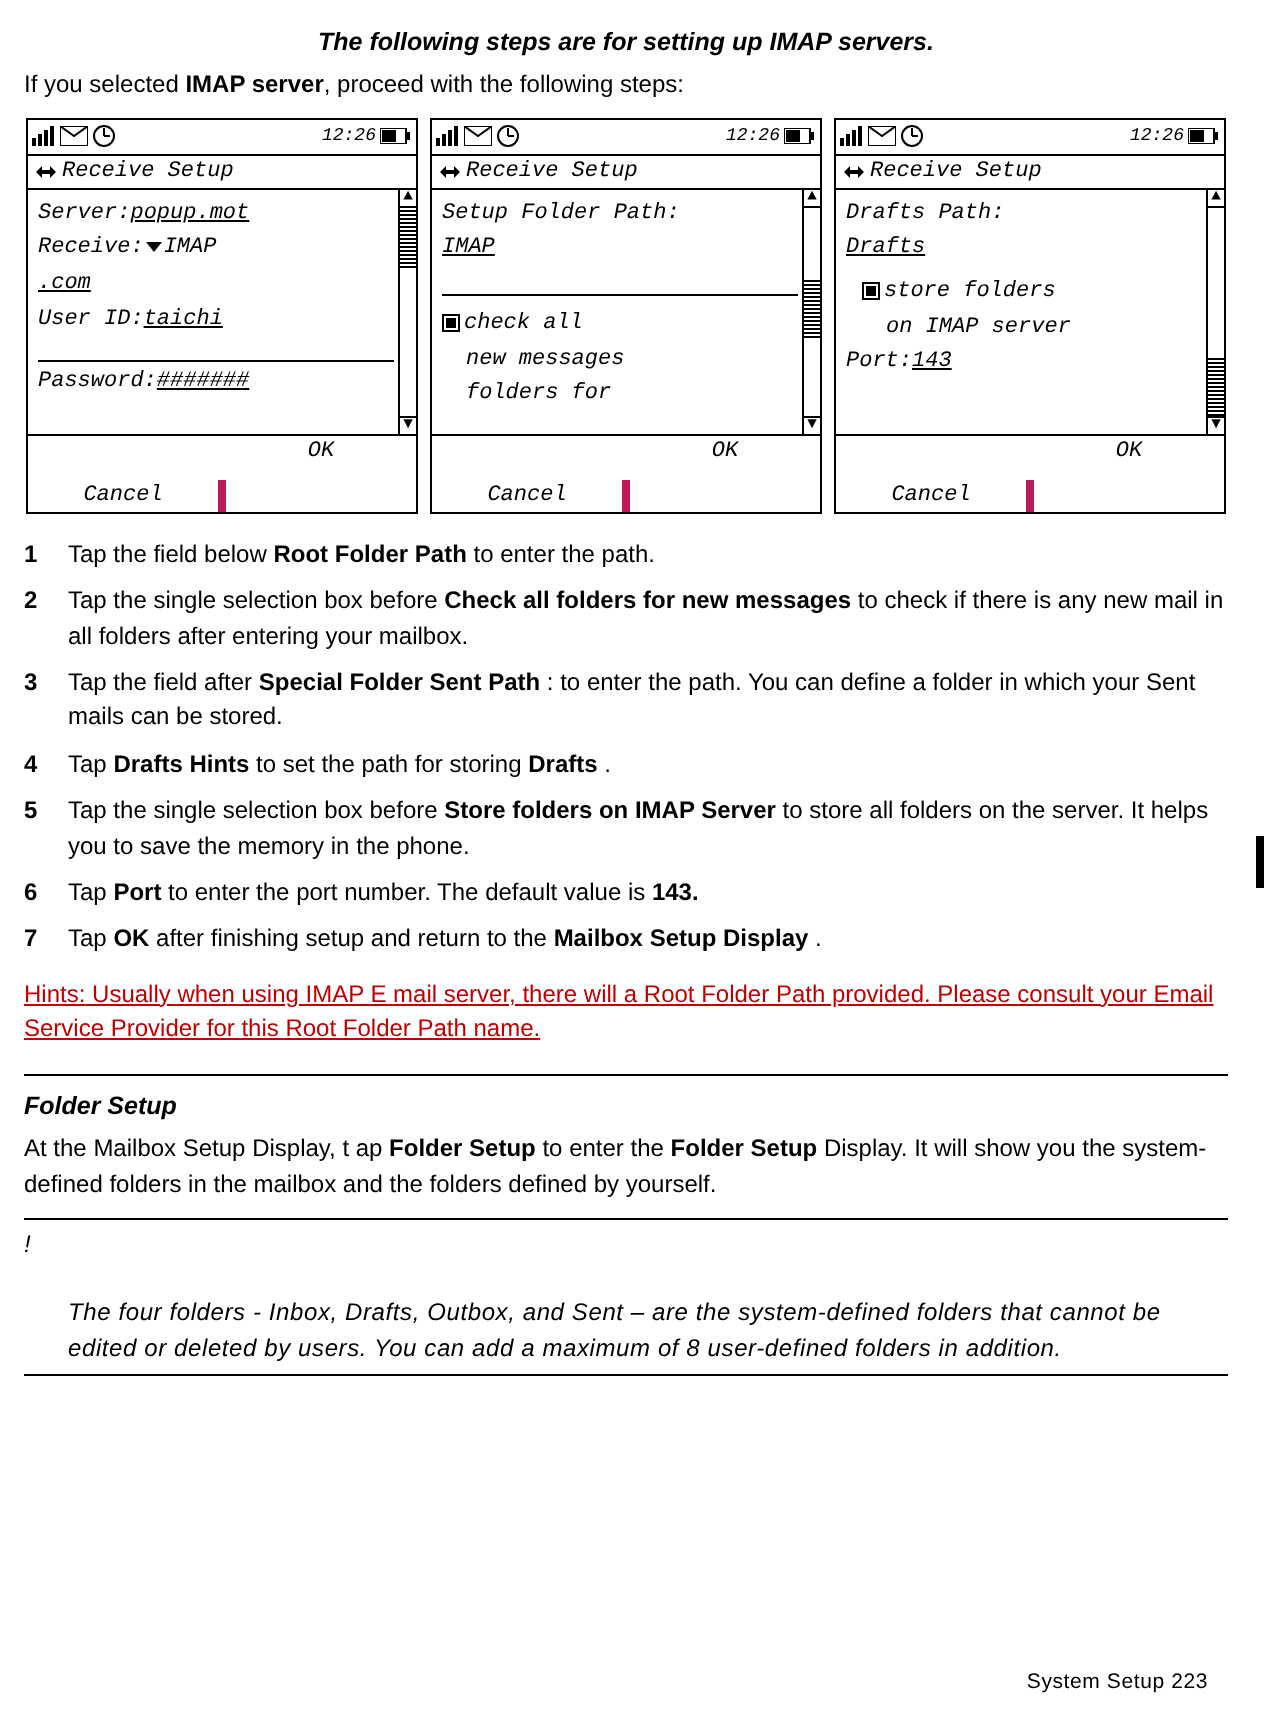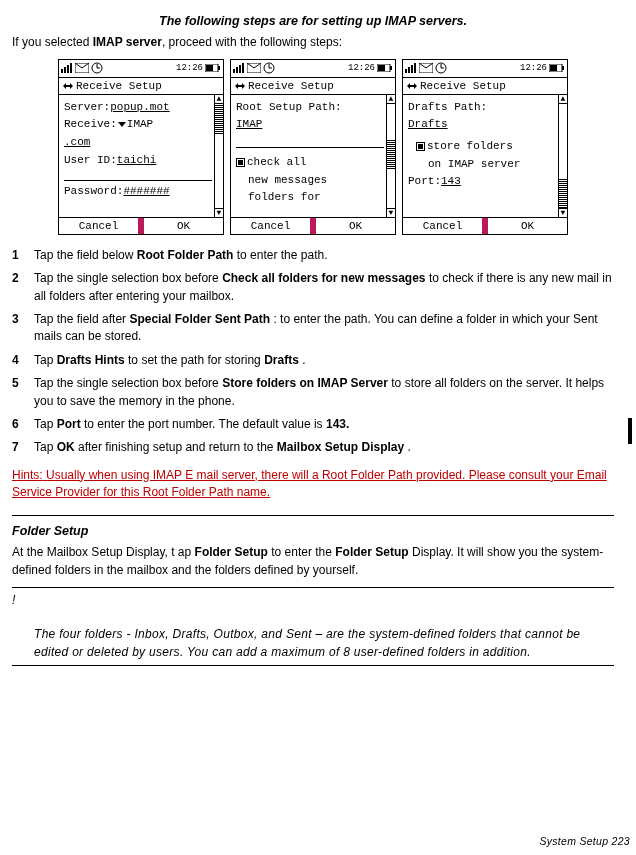--- a/index.html
+++ b/index.html
@@ -10,24 +10,25 @@
     width: 636px;
     height: 855px;
     padding: 14px 22px 10px 12px;
     position: relative;
   }
   .intro-bold { font-weight: bold; font-style: italic; margin-bottom: 6px; font-size: 12.5px; text-align: center; }
   .intro-line { margin-bottom: 8px; line-height: 1.4; }
   .intro-line .b { font-weight: bold; }
   .screens-row { display: flex; justify-content: center; gap: 6px; margin: 6px 0 12px 0; }
   .phone-screen {
-    width: 166px;
+    width: 196px;
     border: 1px solid #000;
     font-family: "Courier New", monospace;
     font-size: 11px;
+    font-style: italic;
   }
   .status-bar {
     display: flex; align-items: center; height: 18px;
     border-bottom: 1px solid #000;
     padding: 0 2px; gap: 2px;
   }
   .status-bar .icon { display:inline-flex; align-items:center; justify-content:center; }
   .status-bar .time { font-size:9px; margin-left:auto; }
   .screen-title {
     padding: 2px 4px;
@@ -40,40 +41,40 @@
     position: absolute; right: 0; top: 0; bottom: 0;
     width: 9px; border-left: 1px solid #000;
     display:flex; flex-direction:column;
   }
   .scroll-arrow { height:9px; border-bottom:1px solid #000; font-size:8px; text-align:center; line-height:8px;}
   .scroll-arrow.bot { border-bottom:none; border-top:1px solid #000;}
   .scroll-thumb { flex: 0 0 auto; background: repeating-linear-gradient(0deg,#000,#000 1px,#fff 1px,#fff 2px); width:100%;}
   .scroll-spacer { flex:1; }
   .screen-buttons { display:flex; border-top:1px solid #000; }
   .screen-buttons div { flex:1; text-align:center; padding:2px 0; font-size:11px;}
-  .screen-buttons div:first-child { border-right:6px solid #be185d; }
+  .screen-buttons div:first-child { border-right:4px solid #be185d;margin-top:22px; }
   .ul { text-decoration: underline; }
   .dd { display:inline-block; width:0; height:0; border-left:4px solid transparent;border-right:4px solid transparent;border-top:5px solid #000; vertical-align:middle; margin:0 1px;}
   .cbox { display:inline-block; width:9px; height:9px; border:1px solid #000; vertical-align:middle; margin-right:2px; position:relative;}
   .cbox.checked::after{content:""; position:absolute; left:1px; top:1px; right:1px; bottom:1px; background:#000;}
   .steps { margin: 4px 0 10px 0; }
   .step { display:flex; margin-bottom:6px; line-height:1.45; }
   .step .num { font-weight:bold; width:22px; flex-shrink:0; }
   .step .txt { flex:1; }
   .step .txt .b { font-weight:bold; }
   .hints { color:#c00000; text-decoration:underline; margin:6px 0 14px 0; line-height:1.45; padding-left:0;}
   .hints .lbl { display:inline; }
   hr.sep { border:none; border-top:1px solid #000; margin:6px 0 8px 0;}
   .section-h { font-weight:bold; font-style:italic; margin-bottom:6px; font-size:12.5px;}
   .para { line-height:1.45; margin-bottom:8px;}
   .para .b { font-weight:bold; }
   .note-box { border-top:1px solid #000; border-bottom:1px solid #000; padding:4px 0; display:flex; font-style:italic; line-height:1.45;}
   .note-box .bang { width:22px; flex-shrink:0; }
   .note-box .ntxt { flex:1; letter-spacing:0.3px;margin-top:34px;}
-  .footer { position:absolute; bottom:8px; right:6px; font-style:italic; font-size:10.5px; letter-spacing:0.3px;margin-left:37px;}
+  .footer { position:absolute; bottom:8px; right:32px; font-size:10.5px; letter-spacing:0.3px;margin-left:37px;}
   .side-mark { position:absolute; right:4px; top:418px; width:4px; height:26px; background:#000;}
   svg { display:block; }
 </style>
 </head>
 <body>
 
 <div class="intro-bold">The following steps are for setting up IMAP servers.</div>
 <div class="intro-line">
   <span>If you selected </span>
   <span class="b">IMAP server</span><span>, proceed with the following steps:</span>
@@ -176,21 +177,21 @@
     <div class="screen-title">
       <span class="icon">
           <svg width="10" height="10">
             <path d="M0 5 L3 2 L3 4 L7 4 L7 2 L10 5 L7 8 L7 6 L3 6 L3 8 Z"></path>
           </svg>
         </span>
       <span>Receive Setup</span>
     </div>
     <div class="screen-body">
       <div class="screen-content" style="padding-right:11px;">
-        <div>Root Setup Path:</div>
+        <div>Setup Folder Path:</div>
         <div class="ul">IMAP</div>
         <div style="border-bottom:1px solid #000; height:14px;"></div>
         <div style="height:6px;"></div>
         <div><span class="cbox checked"></span><span>check all</span></div>
         <div style="padding-left:12px;">new messages</div>
         <div style="padding-left:12px;">folders for</div>
       </div>
       <div class="scroll-track">
         <div class="scroll-arrow">▲</div>
         <div class="scroll-spacer" style="flex:0 0 35px;"></div>

